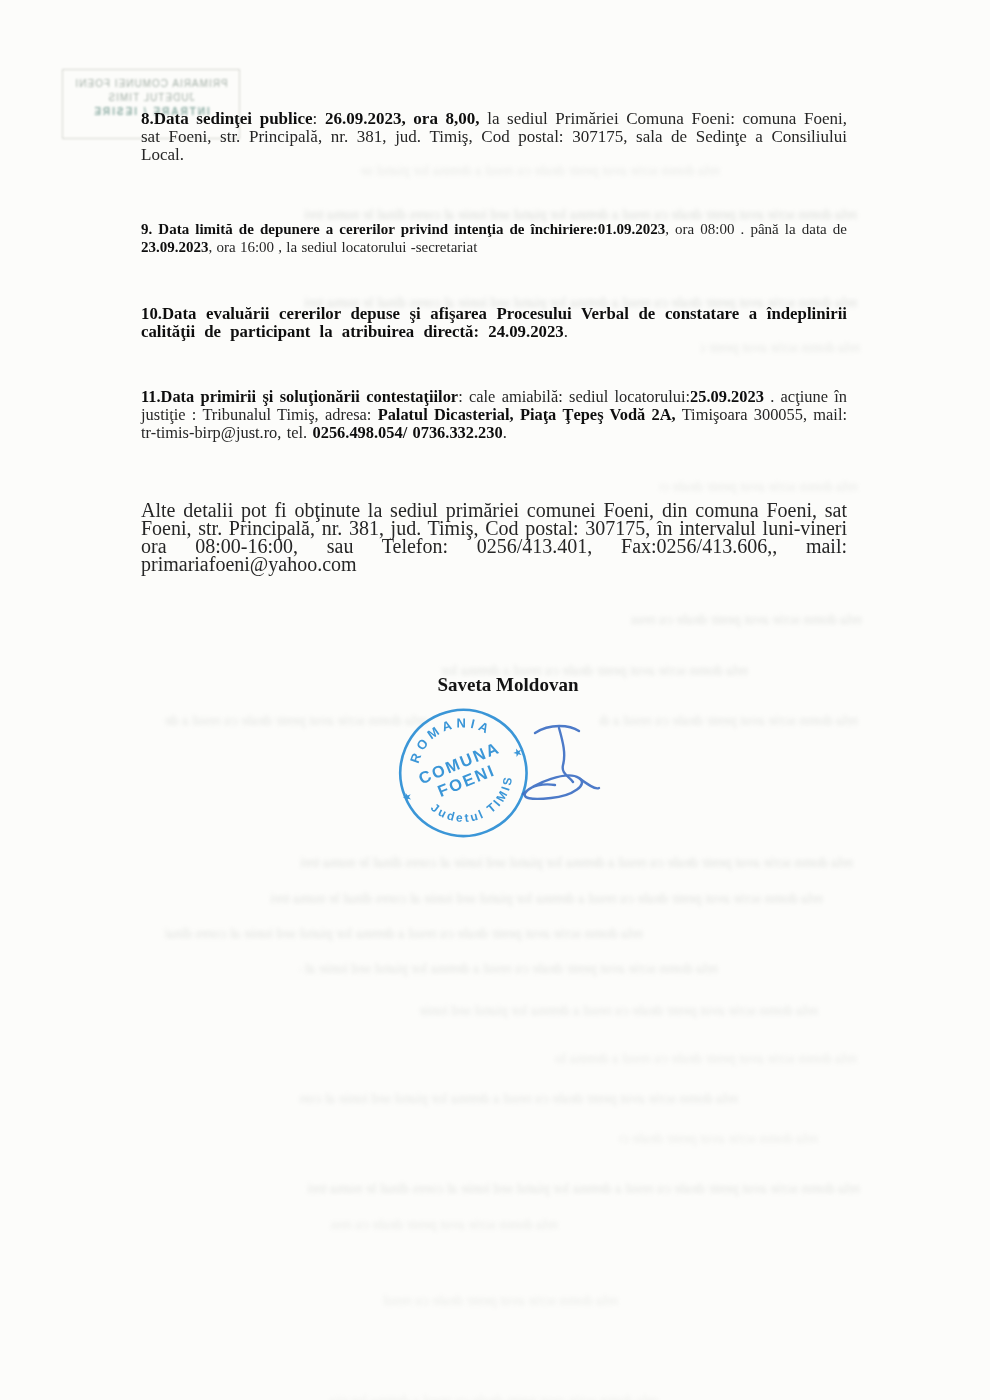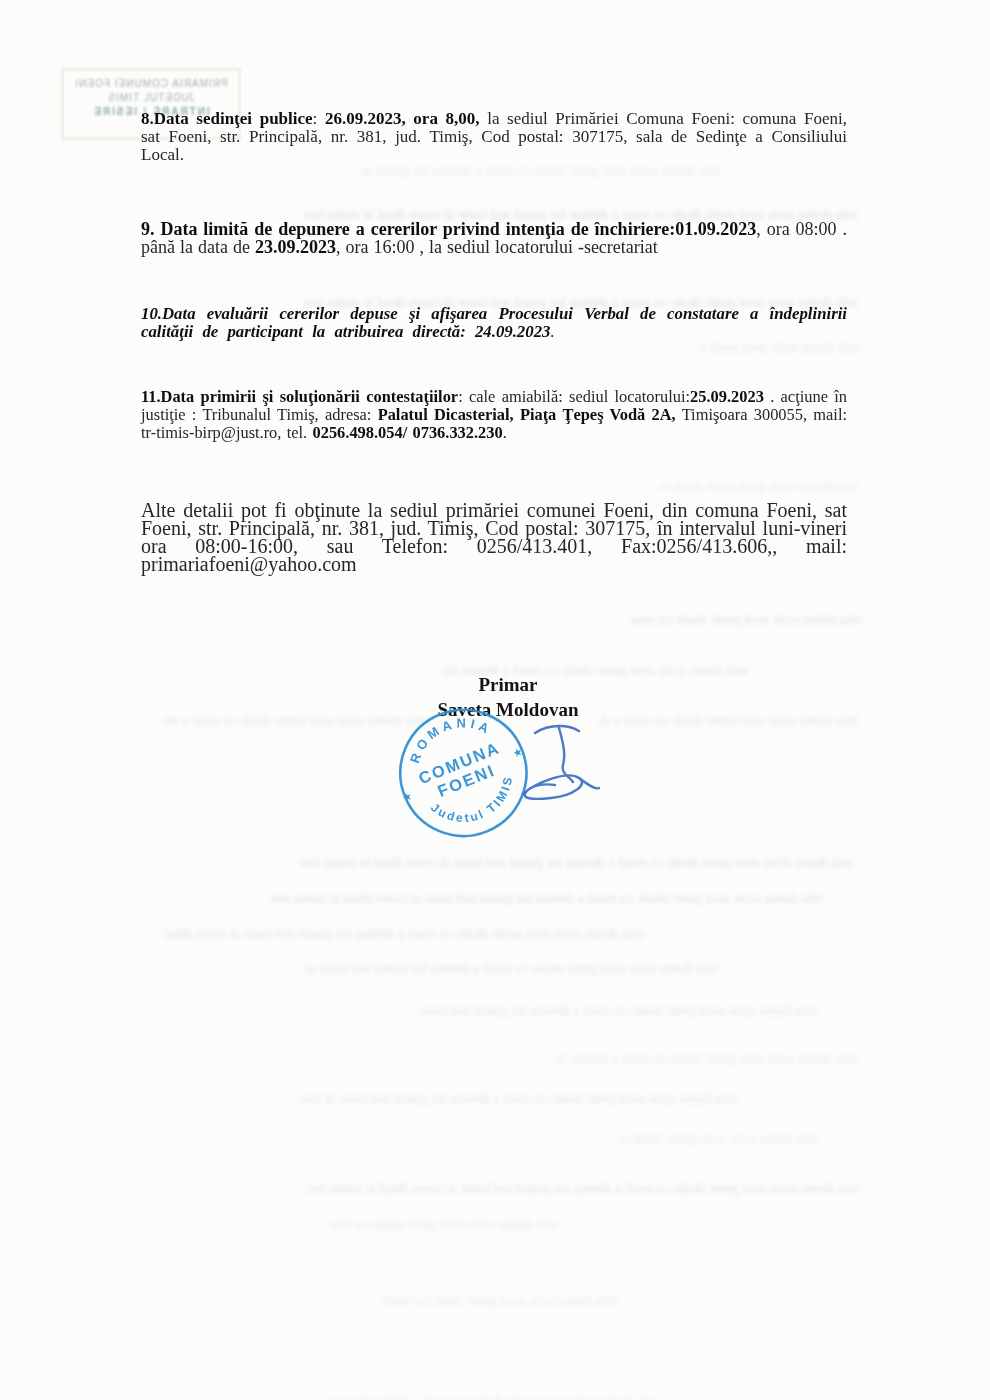--- a/index.html
+++ b/index.html
@@ -73,27 +73,26 @@
       <div class="ghost" style="top: 1390px; left: 330px; width: 328px; opacity: 0.16;">rela domn scrie avut pentr deale cu resul a demna lor piatul sed iunie al cores dinal le numa trei</div>
     </div>
 
   <div class="entry-stamp">
     <div>PRIMARIA COMUNEI FOENI</div>
     <div>JUDETUL TIMIS</div>
     <div class="l3">INTRARE / IESIRE</div>
   </div>
 
   <div class="para" style="top: 110px; font-size: 17px; word-spacing: 1.5px;"><span class="b">8.Data sedinţei publice</span><span class="">: </span><span class="b">26.09.2023, ora 8,00,</span><span class=""> la sediul Primăriei Comuna Foeni: comuna Foeni, sat Foeni, str. Principală, nr. 381, jud. Timiş, Cod postal: 307175, sala de Sedinţe a Consiliului Local.</span></div>
-  <div class="para" style="top: 220px; font-size: 18px; word-spacing: 0.5px;"><span class="b">9. Data limită de depunere a cererilor privind intenţia de închiriere:01.09.2023</span><span class="">, ora 08:00 . până la data de </span><span class="b">23.09.2023</span><span class="">, ora 16:00 , la sediul locatorului -secretariat</span></div>
-  <div class="para" style="top: 305px; font-size: 16.8px; word-spacing: 5px; font-style: italic;"><span class="b">10.Data evaluării cererilor depuse şi afişarea Procesului Verbal de constatare a îndeplinirii calităţii de participant la atribuirea directă: 24.09.2023</span><span class="">.</span></div>
+  <div class="para" style="top: 220px; font-size: 15px; word-spacing: 0.5px;"><span class="b">9. Data limită de depunere a cererilor privind intenţia de închiriere:01.09.2023</span><span class="">, ora 08:00 . până la data de </span><span class="b">23.09.2023</span><span class="">, ora 16:00 , la sediul locatorului -secretariat</span></div>
+  <div class="para" style="top: 305px; font-size: 16.8px; word-spacing: 5px;"><span class="b">10.Data evaluării cererilor depuse şi afişarea Procesului Verbal de constatare a îndeplinirii calităţii de participant la atribuirea directă: 24.09.2023</span><span class="">.</span></div>
   <div class="para" style="top: 388px; font-size: 16.4px; word-spacing: 1.2px;"><span class="b">11.Data primirii şi soluţionării contestaţiilor</span><span class="">: cale amiabilă: sediul locatorului:</span><span class="b">25.09.2023</span><span class=""> . acţiune în justiţie : Tribunalul Timiş, adresa: </span><span class="b">Palatul Dicasterial, Piaţa Ţepeş Vodă 2A,</span><span class=""> Timişoara 300055, mail: tr-timis-birp@just.ro, tel. </span><span class="b">0256.498.054/ 0736.332.230</span><span class="">.</span></div>
   <div class="para" style="top: 501px; font-size: 20px; word-spacing: 1.2px;"><span class="">Alte detalii pot fi obţinute la sediul primăriei comunei Foeni, din comuna Foeni, sat Foeni, str. Principală, nr. 381, jud. Timiş, Cod postal: 307175, în intervalul luni-vineri ora 08:00-16:00, sau Telefon: 0256/413.401, Fax:0256/413.606,, mail: primariafoeni@yahoo.com</span></div>
 
   <div class="sig-block">
-    <div>Primar</div>
     <div>Saveta Moldovan</div>
   </div>
 
   <svg class="round-stamp" viewBox="0 0 150 150">
     <g transform="rotate(-22 75 75)" fill="#2d8fd5">
       <circle cx="75" cy="76" r="63" fill="none" stroke-width="2.6" stroke="#2d8fd5"></circle>
       <defs>
         <path id="arcTop" d="M 29.5 76 A 45.5 45.5 0 1 1 120.5 76"></path>
         <path id="arcBot" d="M 26 76 A 49 49 0 0 0 124 76"></path>
       </defs>

